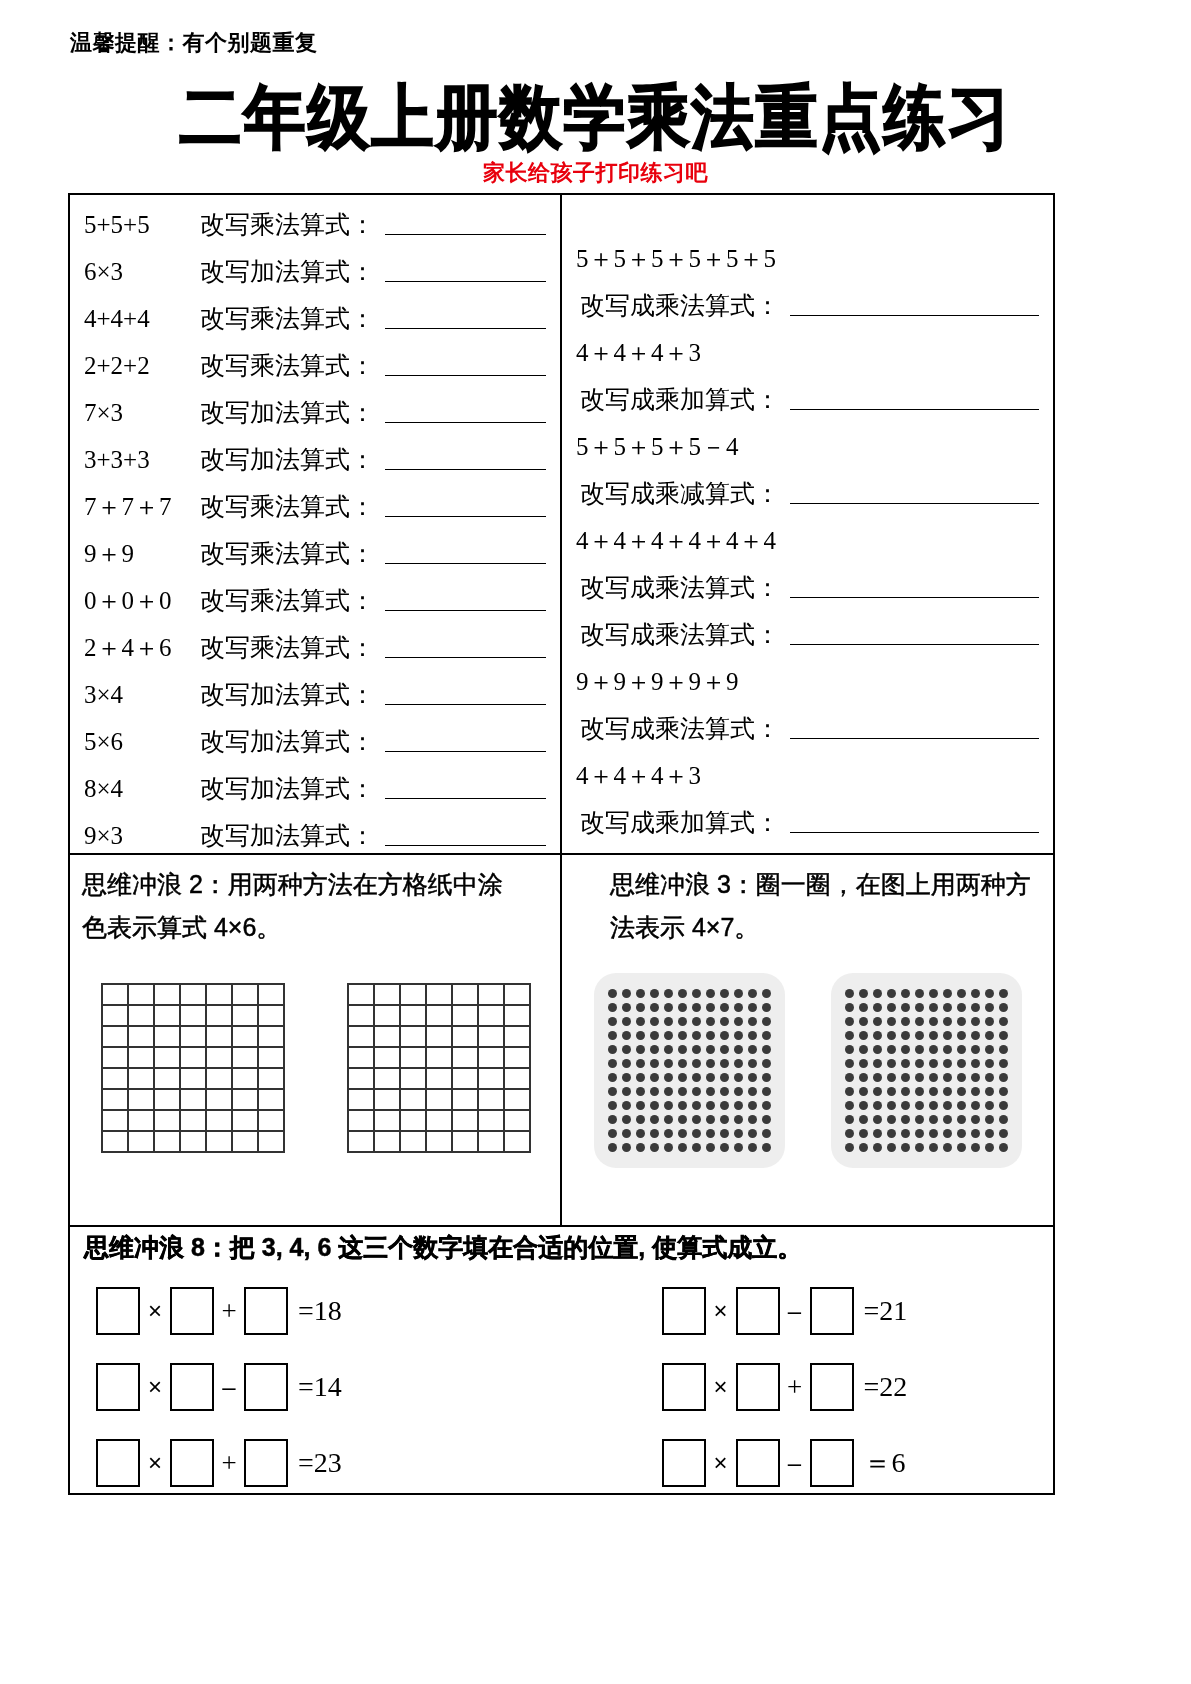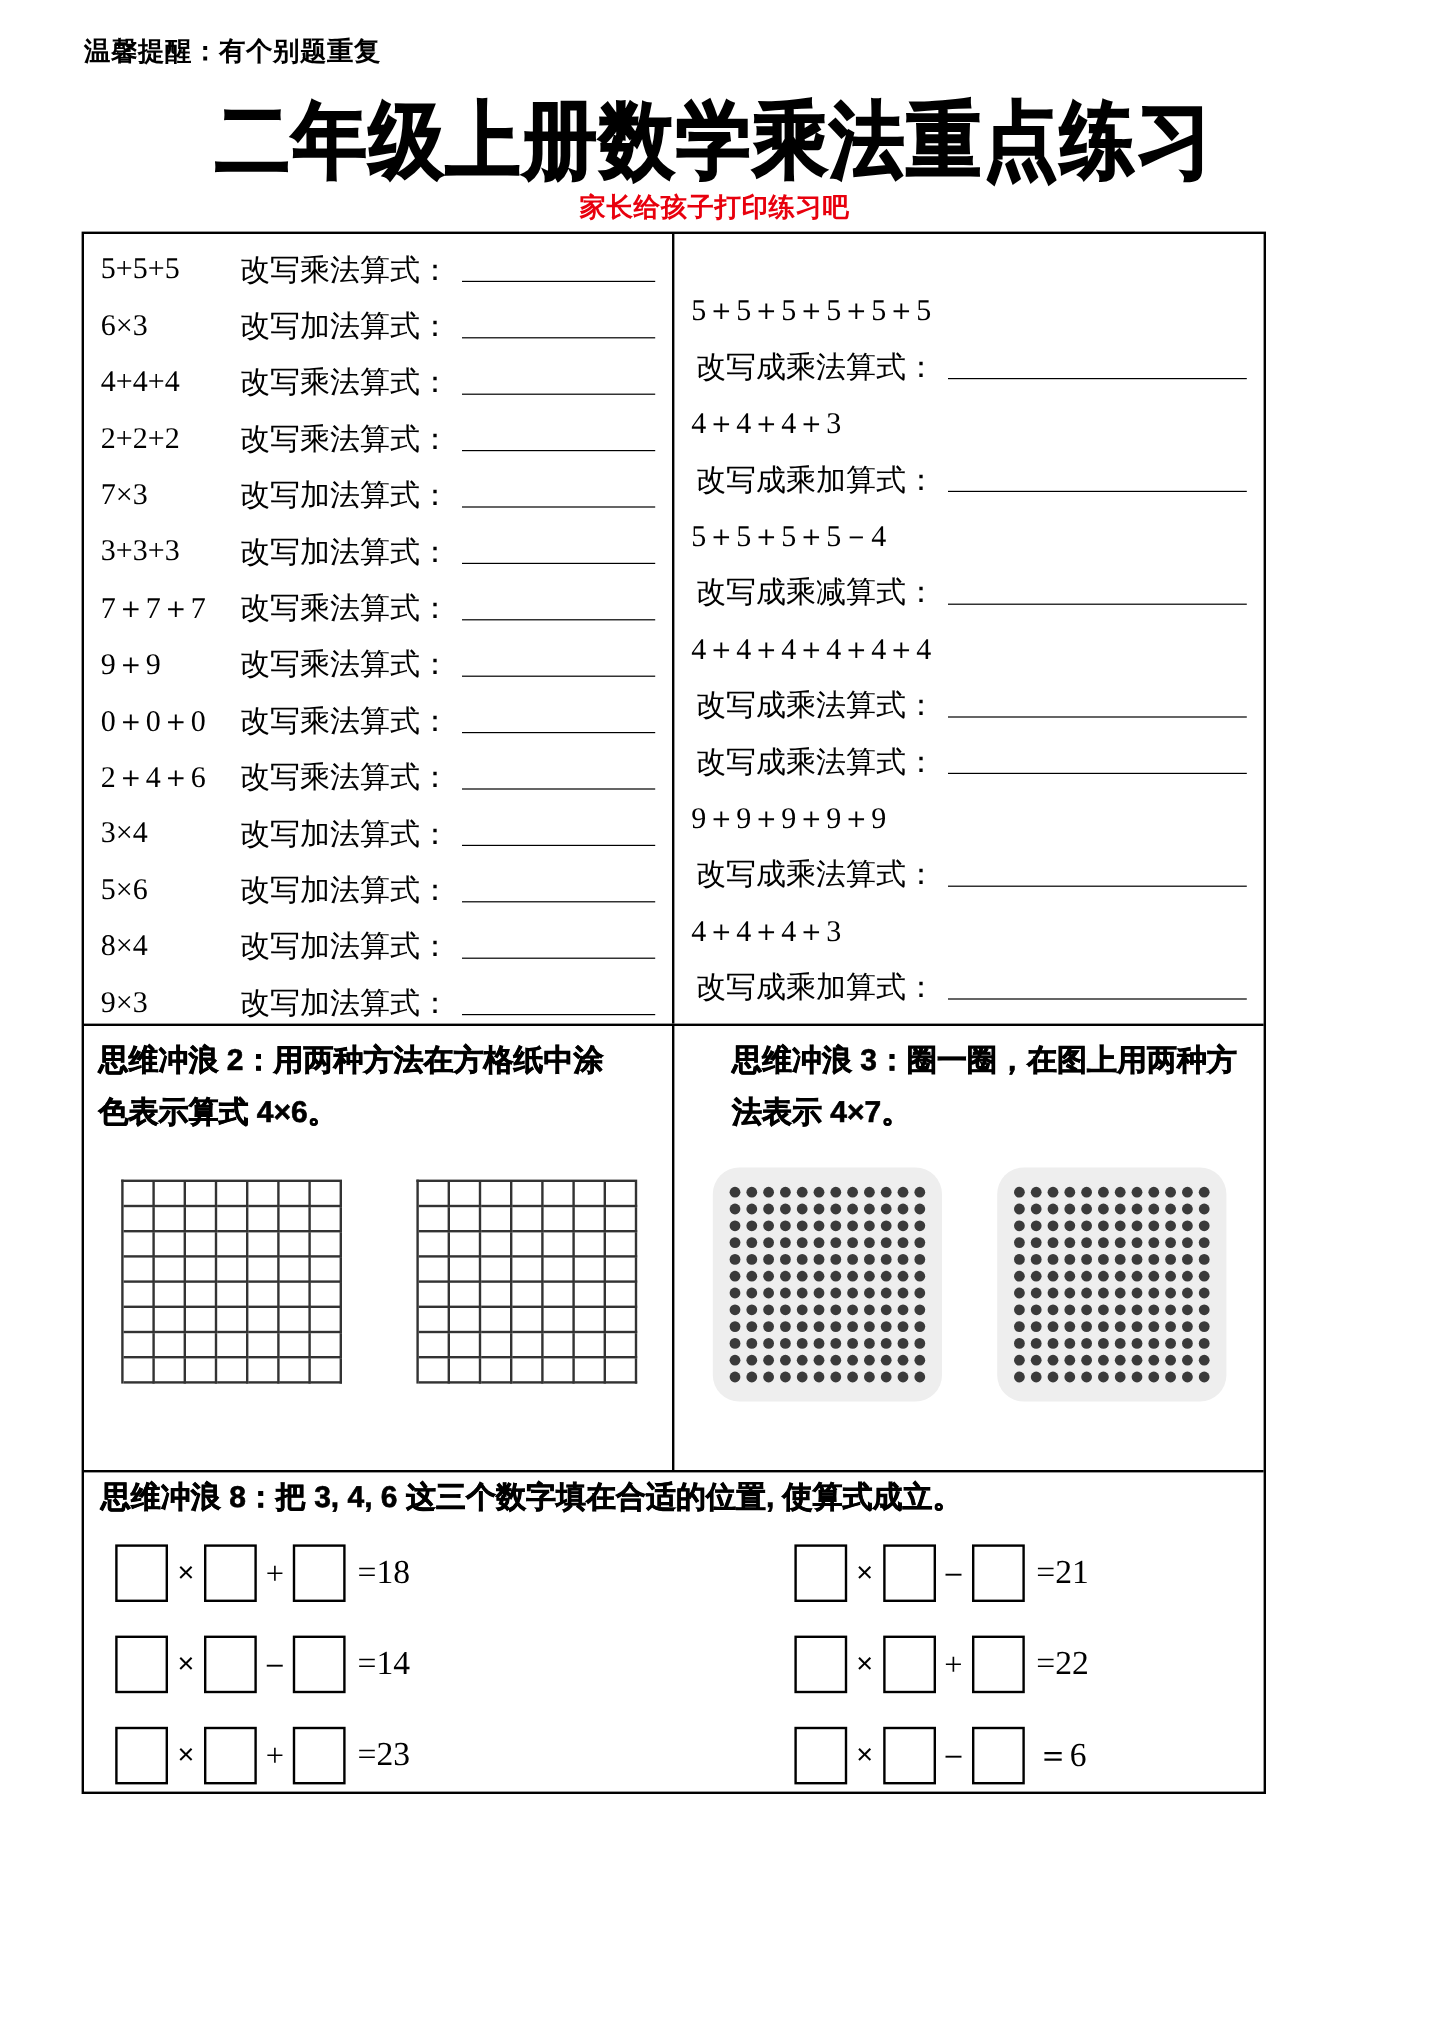--- a/index.html
+++ b/index.html
@@ -98,21 +98,21 @@
     height:372px;
     border-bottom:2px solid #000;
     box-sizing:border-box;
     display:flex;
   }
   .think-col{box-sizing:border-box;position:relative;}
   .think-col.left{width:492px;border-right:2px solid #000;}
   .think-col.right{width:491px;padding-left:36px;}
   .th-head{
     font-family:"Liberation Sans", sans-serif;
-    font-weight:bold;
+    font-weight:normal;
     font-size:25px;
     line-height:1.72;
     padding:8px 6px 0 12px;
     letter-spacing:0px;
     -webkit-text-stroke:.5px #000;
   }
 
   .grid-wrap{position:absolute;left:0;top:128px;width:492px;display:flex;justify-content:center;gap:62px;}
   .sqgrid{
     border-top:2px solid #333;border-left:2px solid #333;

